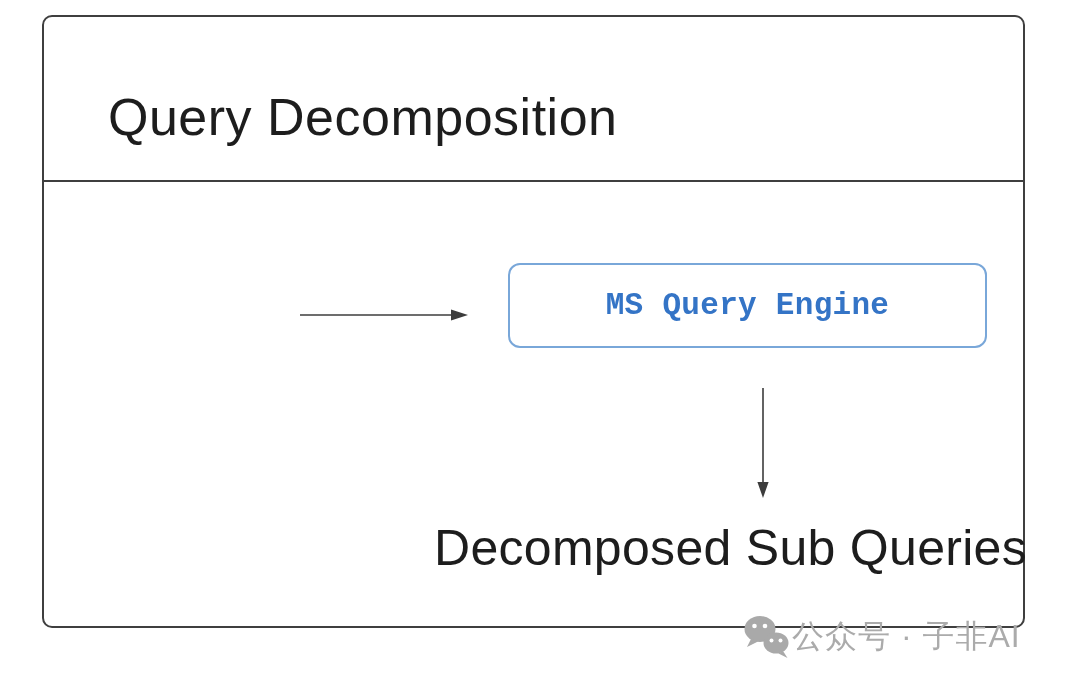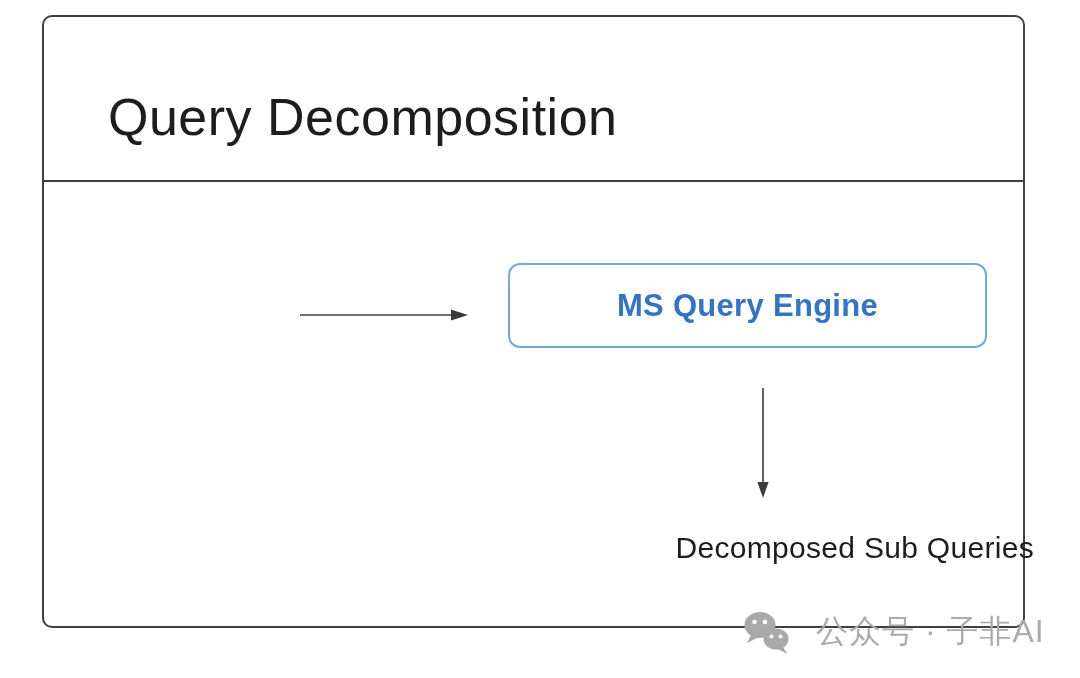--- a/index.html
+++ b/index.html
@@ -30,38 +30,38 @@
   }
 
   .query-label{
     position:absolute;left:115px;top:287px;
     font-size:50px;line-height:52px;color:var(--text);letter-spacing:0.5px;
   }
 
   .engine-box{
     position:absolute;left:508px;top:263px;width:479px;height:85px;
     border:2px solid var(--engine-border);border-radius:12px;background:#ffffff;
-    display:flex;align-items:center;justify-content:center;
+    display:flex;align-items:center;justify-content:center;font-family:Liberation Mono, monospace;
   }
   .engine-label{
     font-size:31px;color:var(--engine-text);font-weight:600;letter-spacing:0.3px;
   }
 
   .output-label{
-    position:absolute;left:434px;top:523px;width:600px;text-align:right;
-    font-size:30px;line-height:50px;color:var(--text);letter-spacing:0.3px;
+    position:absolute;left:434px;top:523px;width:600px;text-align:left;
+    font-size:50px;line-height:50px;color:var(--text);letter-spacing:0.3px;
   }
 
   .arrow-overlay{
     position:absolute;left:0;top:0;width:1080px;height:678px;pointer-events:none;
   }
 
   .watermark{
     position:absolute;left:742px;top:610px;height:54px;z-index:5;
-    display:flex;gap:24px;
+    display:flex;align-items:center;gap:0;
   }
   .watermark-text{
     font-size:32px;color:var(--watermark);letter-spacing:1px;white-space:nowrap;
   }
   .wechat-icon{display:block;}
 </style>
 </head>
 <body>
 
 <div class="canvas">

